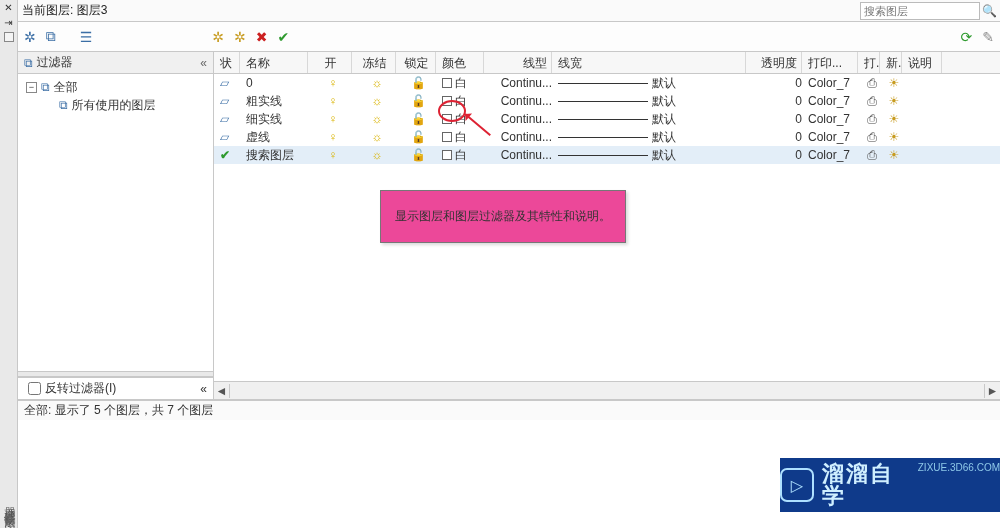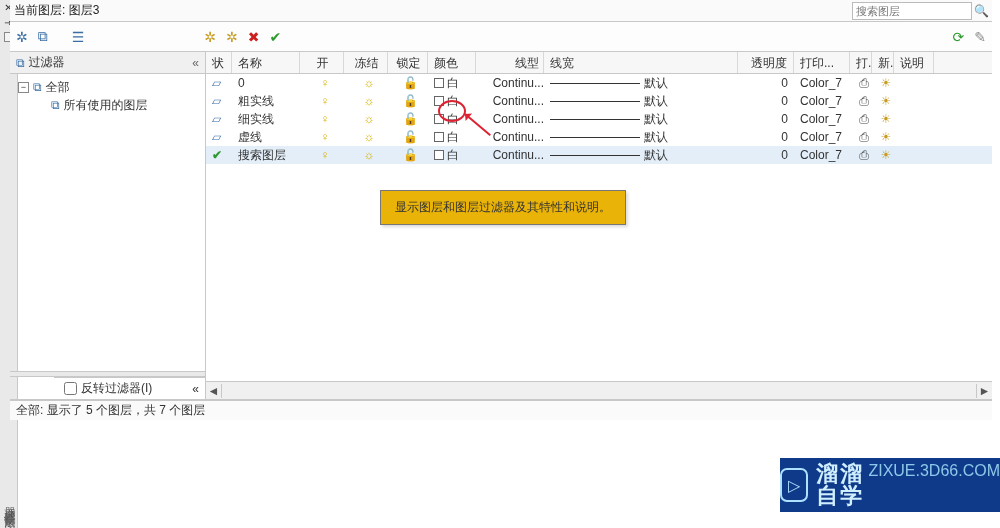--- a/index.html
+++ b/index.html
@@ -28,21 +28,21 @@
     writing-mode: vertical-rl;
     text-orientation: upright;
     font-size: 11px;
     color: #555;
     position: absolute; bottom: 18px; left: 2px;
     letter-spacing: -2px;
   }
   .left-rail .gear-bottom { position:absolute; bottom:2px; left:3px; color:#666; font-size:12px; }
 
   .main {
-    position: absolute; left: 10px; top: 0;
+    position: absolute; left: 18px; top: 0;
     width: 982px; height: 420px;
     display: flex; flex-direction: column;
   }
 
   .topbar {
     height: 22px;
     border-bottom: 1px solid #c8c8c8;
     display: flex; align-items: center;
     padding-left: 4px;
     background: #fafafa;
@@ -88,21 +88,21 @@
   }
   .filterpane .hdr .icon { color:#3b6ea5; margin-right:4px; }
   .filterpane .hdr .spacer { flex:1; }
   .filterpane .hdr .collapse { color:#666; cursor:pointer; }
   .filterpane .tree { flex:1; padding:4px 0; overflow:auto; }
   .tree-node { display:flex; align-items:center; height:18px; padding-left:8px; }
   .tree-node .toggle { width:11px; height:11px; border:1px solid #888; font-size:9px; line-height:9px; text-align:center; margin-right:4px; cursor:pointer; }
   .tree-node .glyph { color:#3b6ea5; margin-right:4px; }
   .filterpane .sep { height:6px; background:#e9e9e9; border-top:1px solid #c8c8c8; border-bottom:1px solid #c8c8c8; cursor:ns-resize;}
   .filterpane .invert {
-    height: 22px; display:flex; align-items:center; padding:4px 6px; border-top:1px solid #c8c8c8;margin-left:44px;
+    height: 22px; display:flex; align-items:center; padding:4px 6px; border-top:1px solid #c8c8c8;
   }
   .filterpane .invert input { margin-right:4px; }
   .filterpane .invert .spacer { flex:1; }
 
   .tablepane { flex:1; display:flex; flex-direction:column; }
   .thead {
     height: 22px; display:flex;
     border-bottom: 1px solid #c8c8c8;
     background:#f7f7f7;
   }
@@ -113,21 +113,21 @@
   .td { padding-left:6px; }
 
   .c-status { width:26px; }
   .c-name { width:68px; }
   .c-on { width:44px; text-align:center; }
   .c-freeze { width:44px; text-align:center; }
   .c-lock { width:40px; text-align:center; }
   .c-color { width:48px; }
   .c-ltype { width:68px;text-align:right; }
   .c-lweight { width:194px; }
-  .c-trans { width:56px; text-align:right; padding-right:6px; }
+  .c-trans { width:56px; text-align:right; }
   .c-pstyle { width:56px; }
   .c-plot { width:22px; text-align:center; }
   .c-new { width:22px; text-align:center; }
   .c-desc { width:40px; }
 
   .color-swatch { display:inline-block; width:10px; height:10px; border:1px solid #666; background:#fff; vertical-align:middle; margin-right:3px;}
   .bulb { color:#d9b300; }
   .sun { color:#d9b300; }
   .lock { color:#3b6ea5; }
   .layericon { color:#3b6ea5; }
@@ -161,39 +161,39 @@
     width:33px; height:2px; background:#d23;
   }
   .red-arrow::before{
     content:''; position:absolute; left:-5px; top:-4px;
     border:5px solid transparent; border-right-color:#d23;
   }
   .red-arrow{ transform: rotate(40deg); transform-origin: left center; }
 
   .tooltip-box {
     position:absolute; left:380px; top:190px;
-    border:1px solid #777; background:#eab308;
-    padding:8px 14px; font-size:12px; color:#333;
+    border:1px solid #777; background:#ec4899;
+    padding:17px 14px; font-size:12px; color:#333;
     box-shadow: 2px 2px 3px rgba(0,0,0,0.15);
   }
 
   .watermark {
     position:absolute; right:0; bottom:16px;
     width:220px; height:54px;
     background:#0f3a8a; color:#aee0ff;
     display:flex; align-items:center; justify-content:center;
     gap:8px;
   }
   .wm-stack{display:flex;flex-direction:row;align-items:flex-start;line-height:1;}
   .watermark .logo {
     width:34px;height:34px;border:2px solid #aee0ff;border-radius:7px;
     display:flex;align-items:center;justify-content:center;font-size:16px;
   }
   .watermark .big { font-size:22px; font-weight:bold; letter-spacing:2px; color:#cfefff;}
-  .watermark .small { font-size:16px; color:#8ec8e8;}
+  .watermark .small { font-size:10px; color:#8ec8e8;}
 </style>
 </head>
 <body>
 
 <div class="left-rail">
   <div class="x-btn">✕</div>
   <div class="pin-btn">⇥</div>
   <div class="square"></div>
   <div class="vlabel">图层特性管理器</div>
   <div class="gear-bottom">⚙</div>

